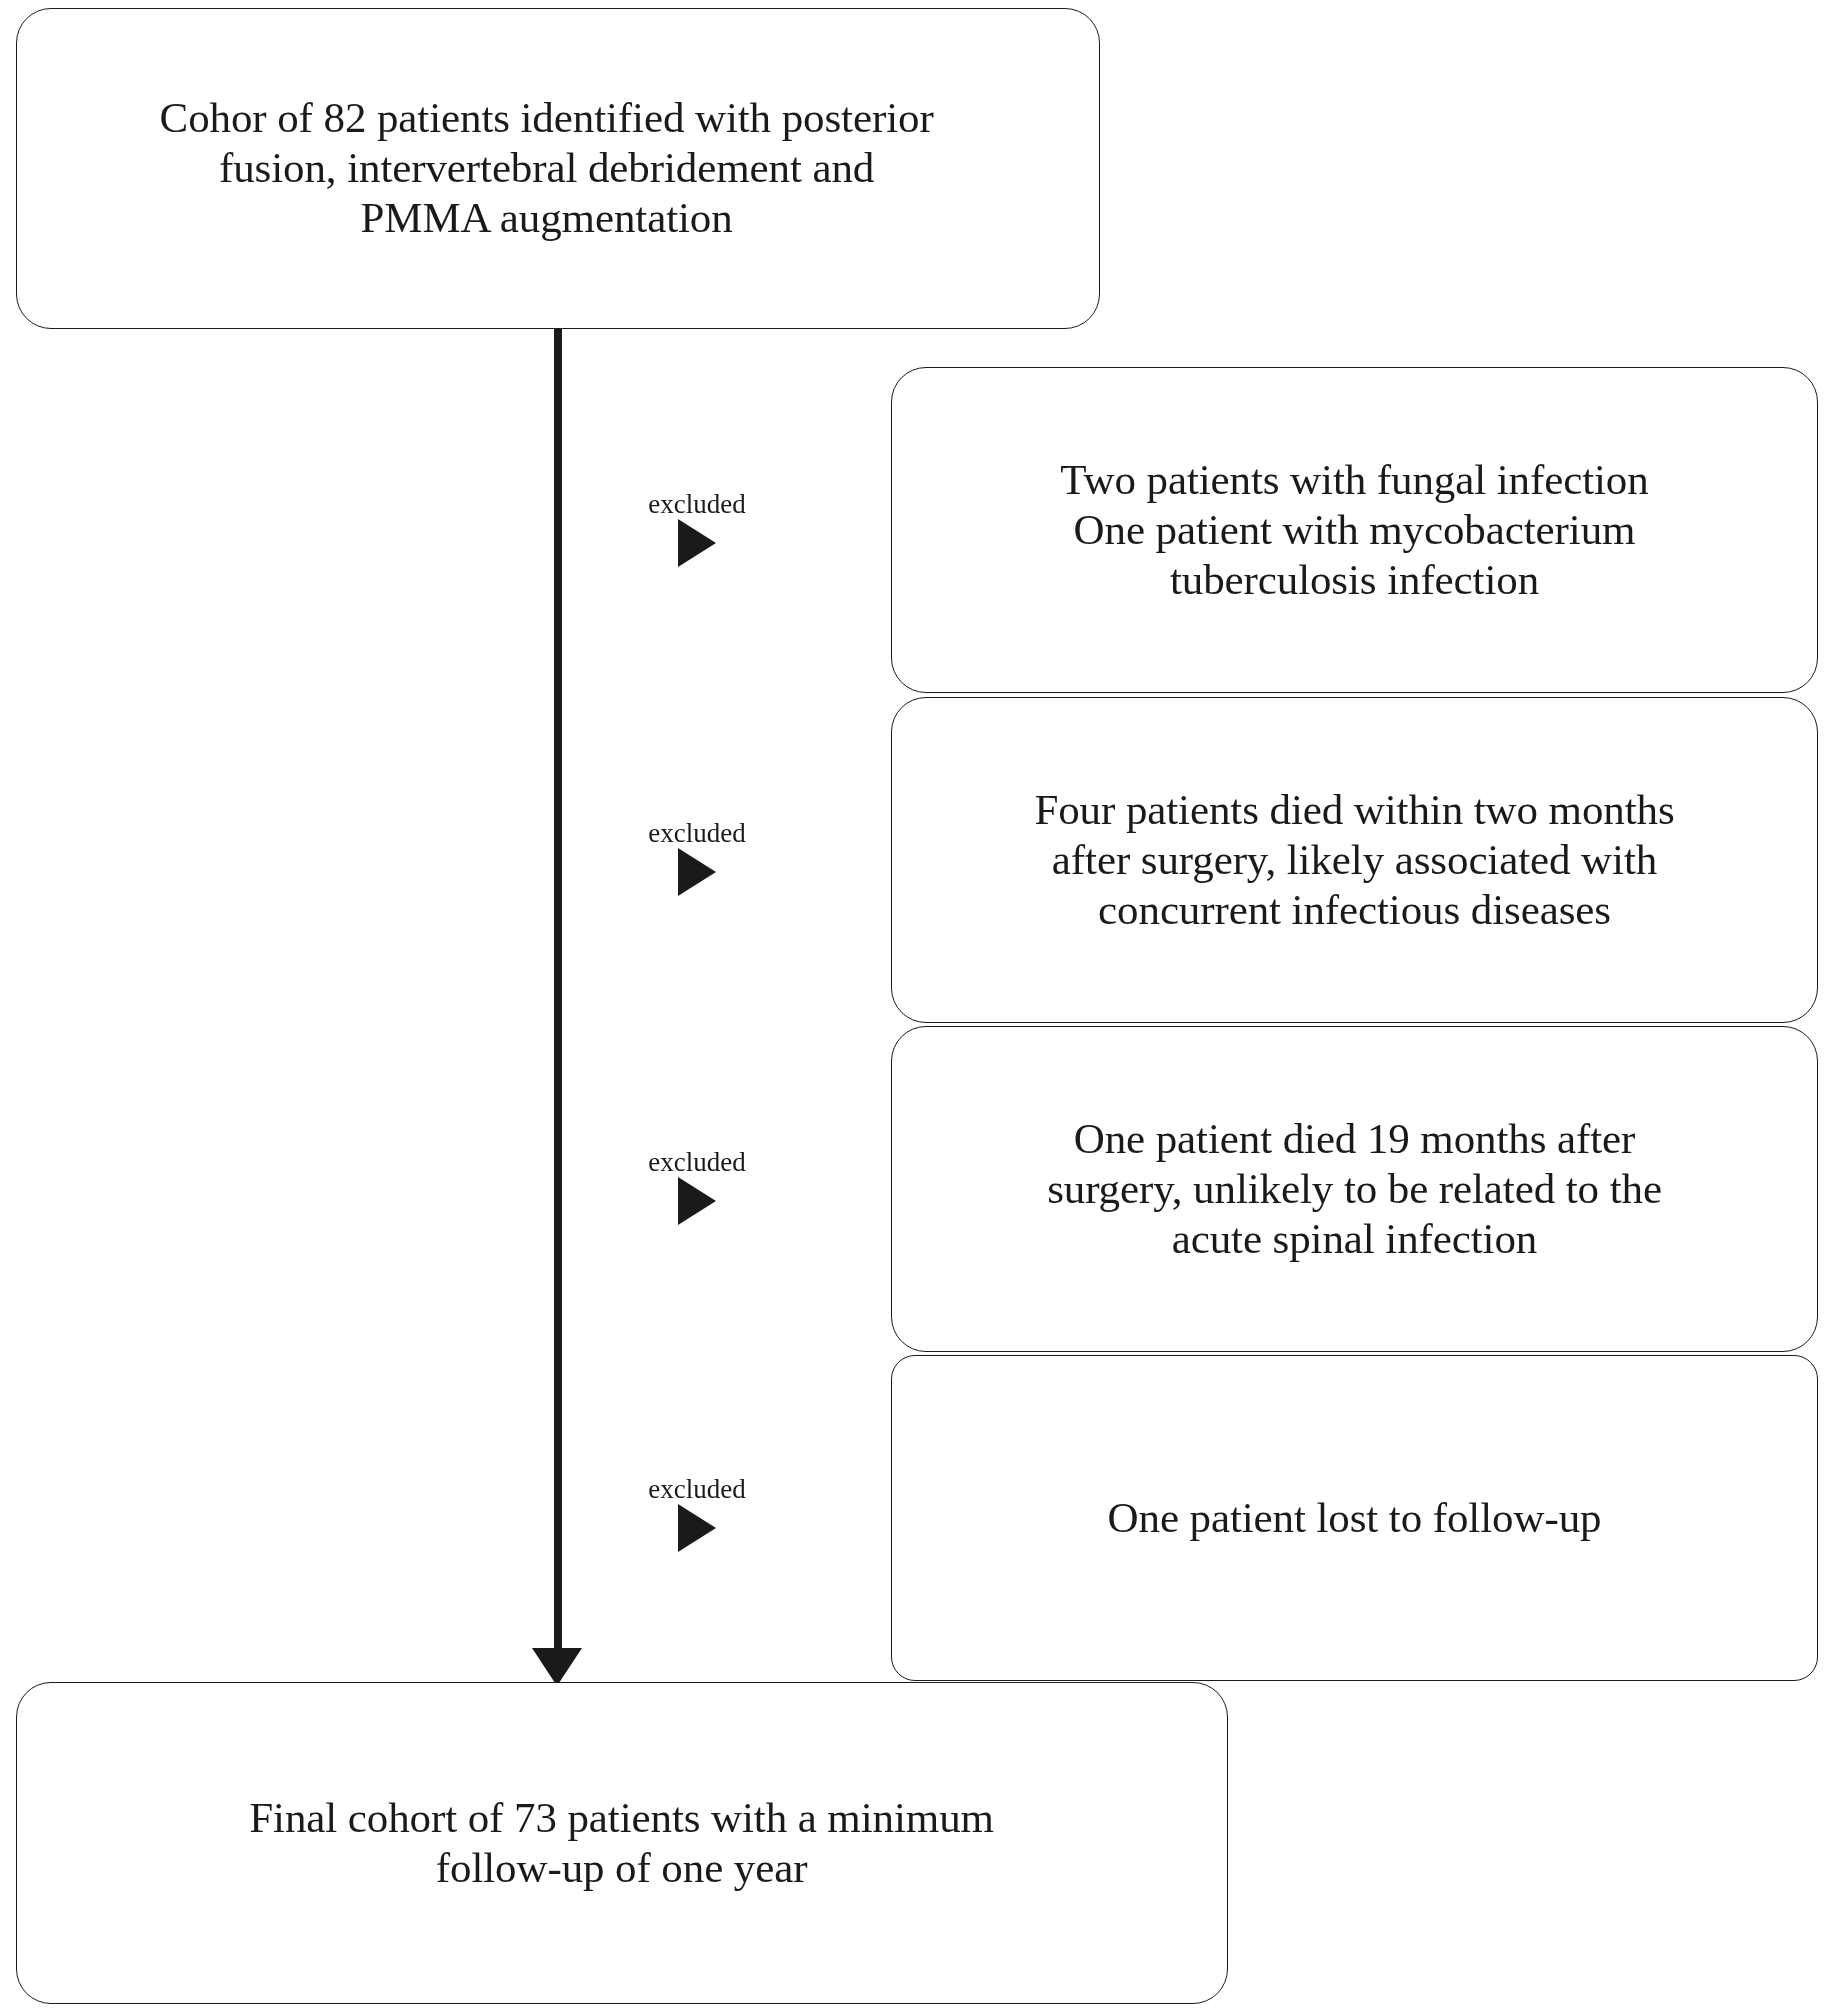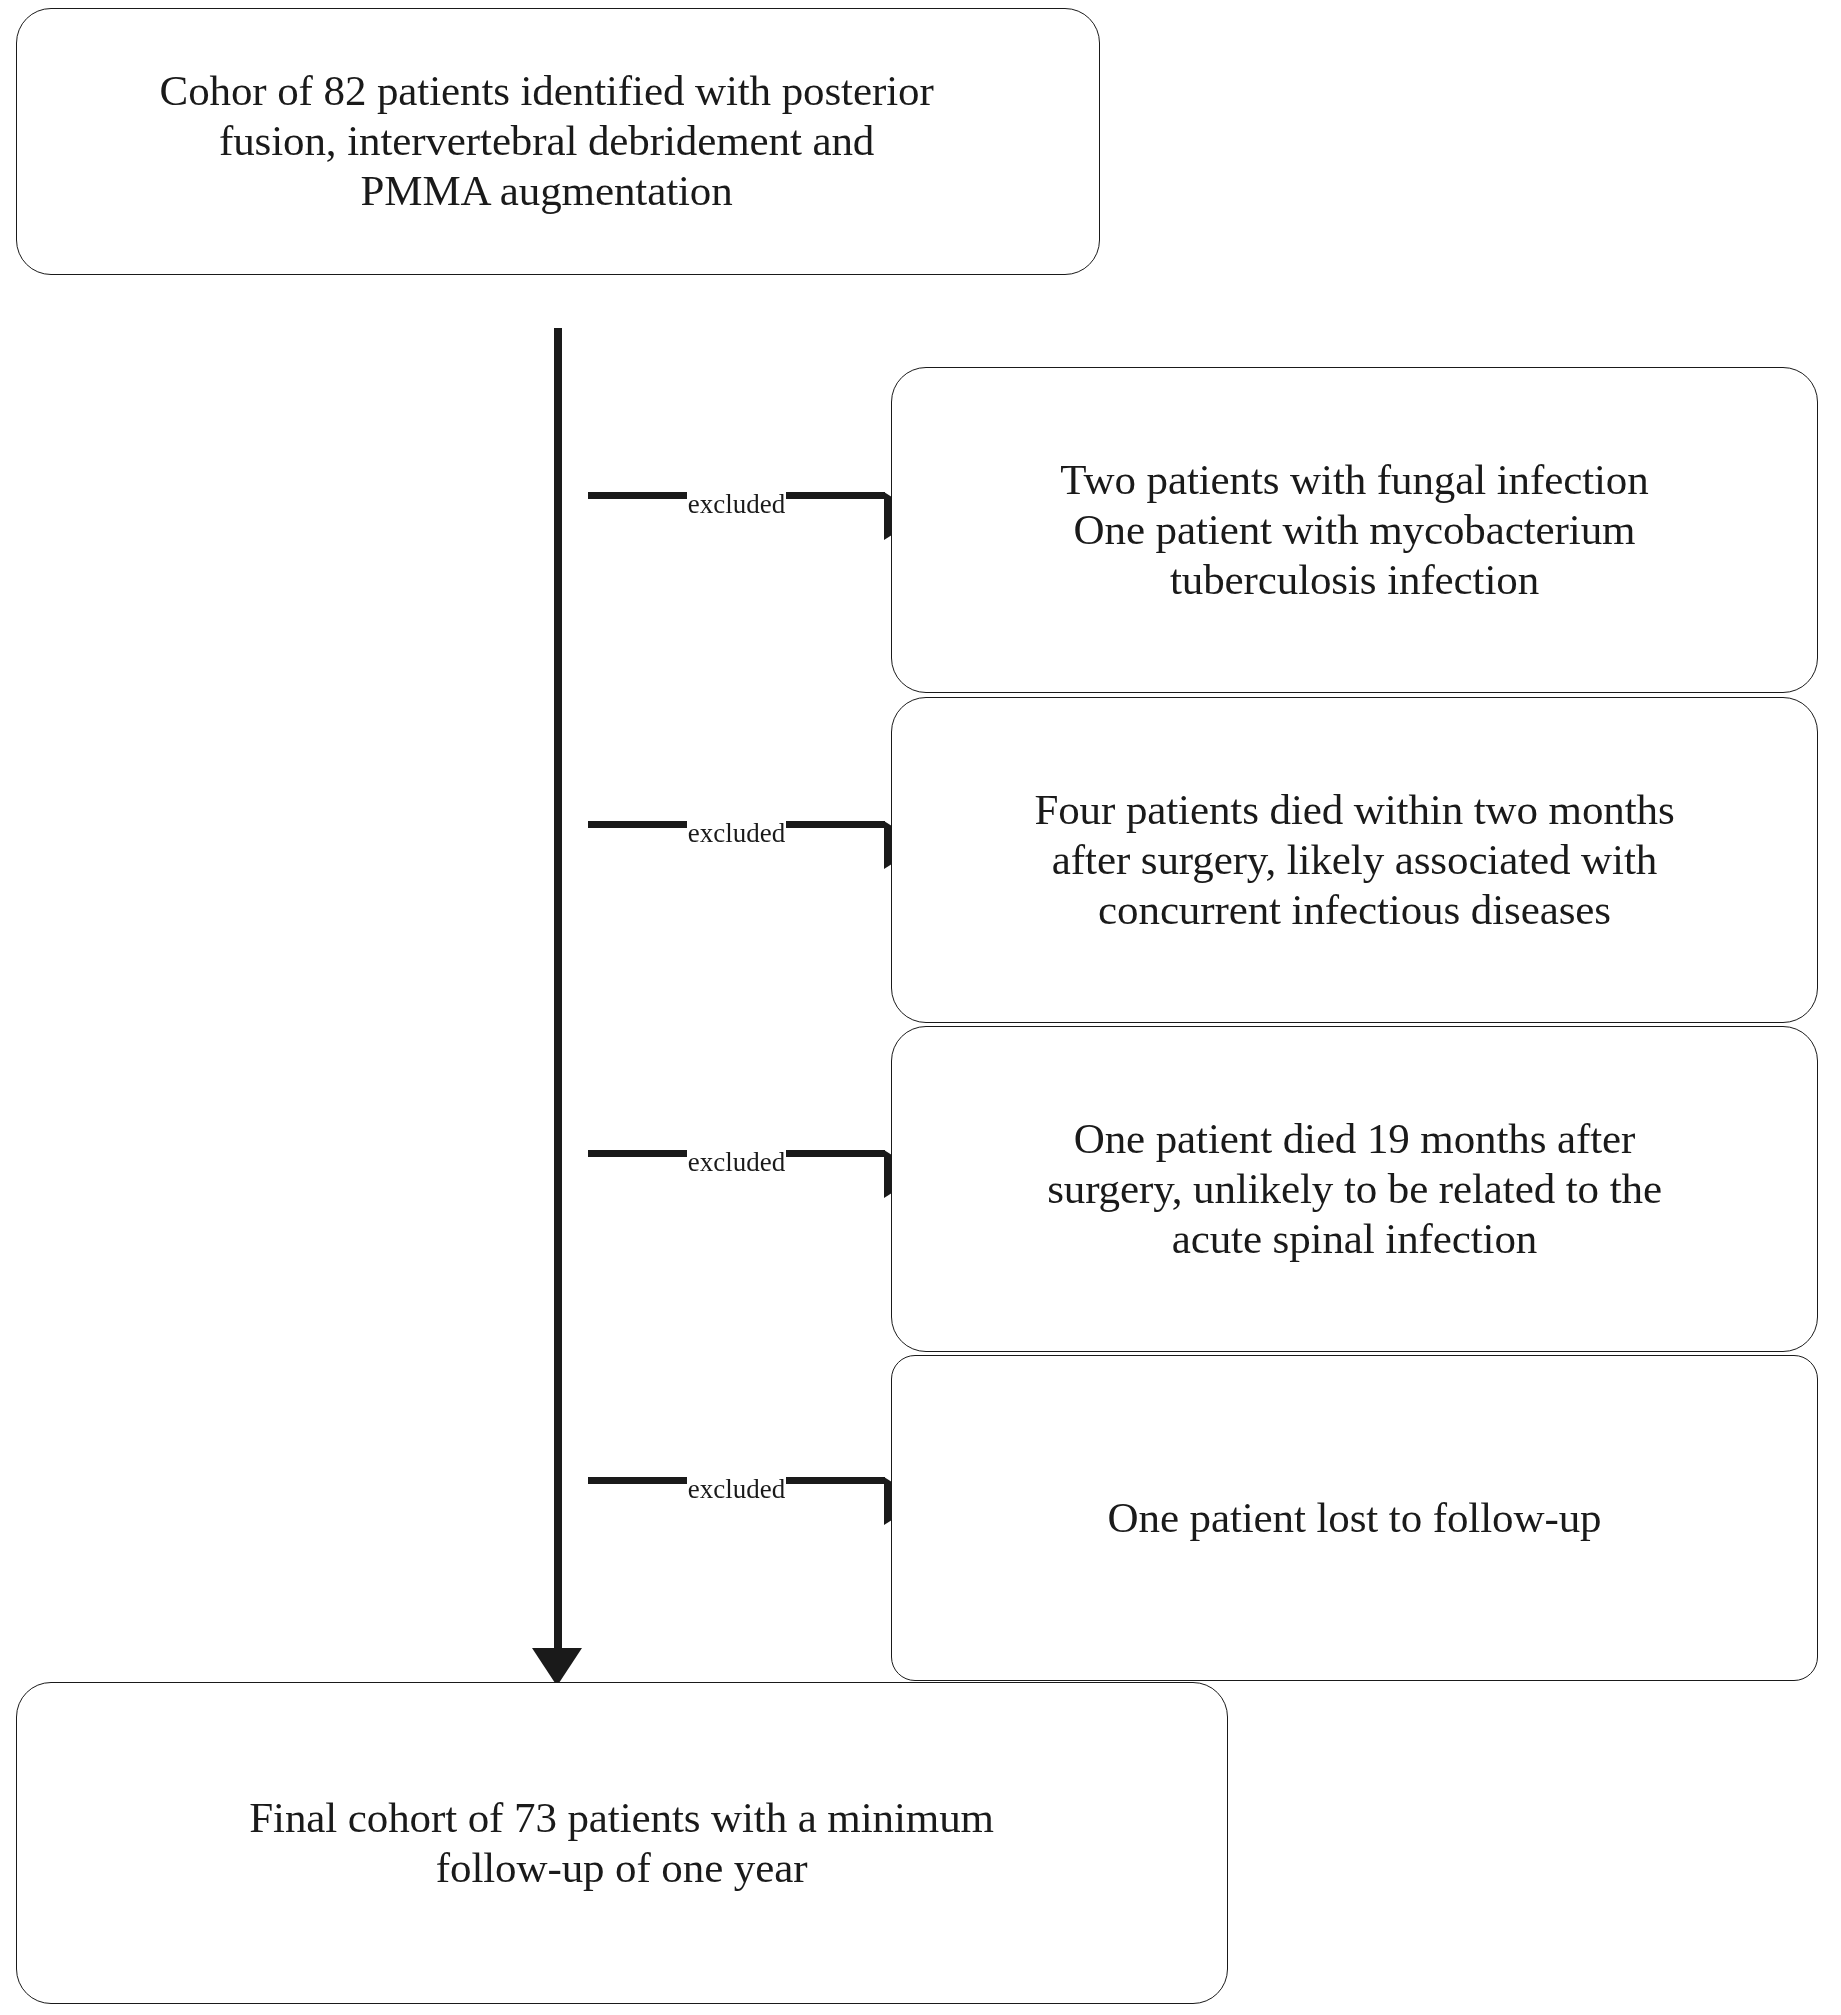--- a/index.html
+++ b/index.html
@@ -42,21 +42,21 @@
     color: #1a1a1a;
     white-space: pre-line;
     letter-spacing: -0.1px;
   }
 
   
   #node-cohort {
     left: 15.6px;
     top: 7.6px;
     width: 1084px;
-    height: 267px;
+    height: 321px;
     padding-left: 9px;
   }
   #node-cohort .node-text {
     text-align: center;
   }
 
   #node-final {
     left: 15.6px;
     top: 1682px;
     width: 1212px;
@@ -92,24 +92,26 @@
     width: 0;
     height: 0;
     border-left: 25.4px solid transparent;
     border-right: 25.4px solid transparent;
     border-top: 38px solid #1a1a1a;
   }
 
   
   .branch {
     position: absolute;
-    left: 588px;
+    left: 530px;
     width: 334px;
     height: 42px;
     display: flex;
+    align-items: center;
+    flex-direction: column;
   }
   #branch-1 { top: 492px; }
   #branch-2 { top: 821px; }
   #branch-3 { top: 1150px; }
   #branch-4 { top: 1477px; }
 
   .branch .seg {
     flex: 1 1 auto;
     height: 7.1px;
     background: #1a1a1a;

